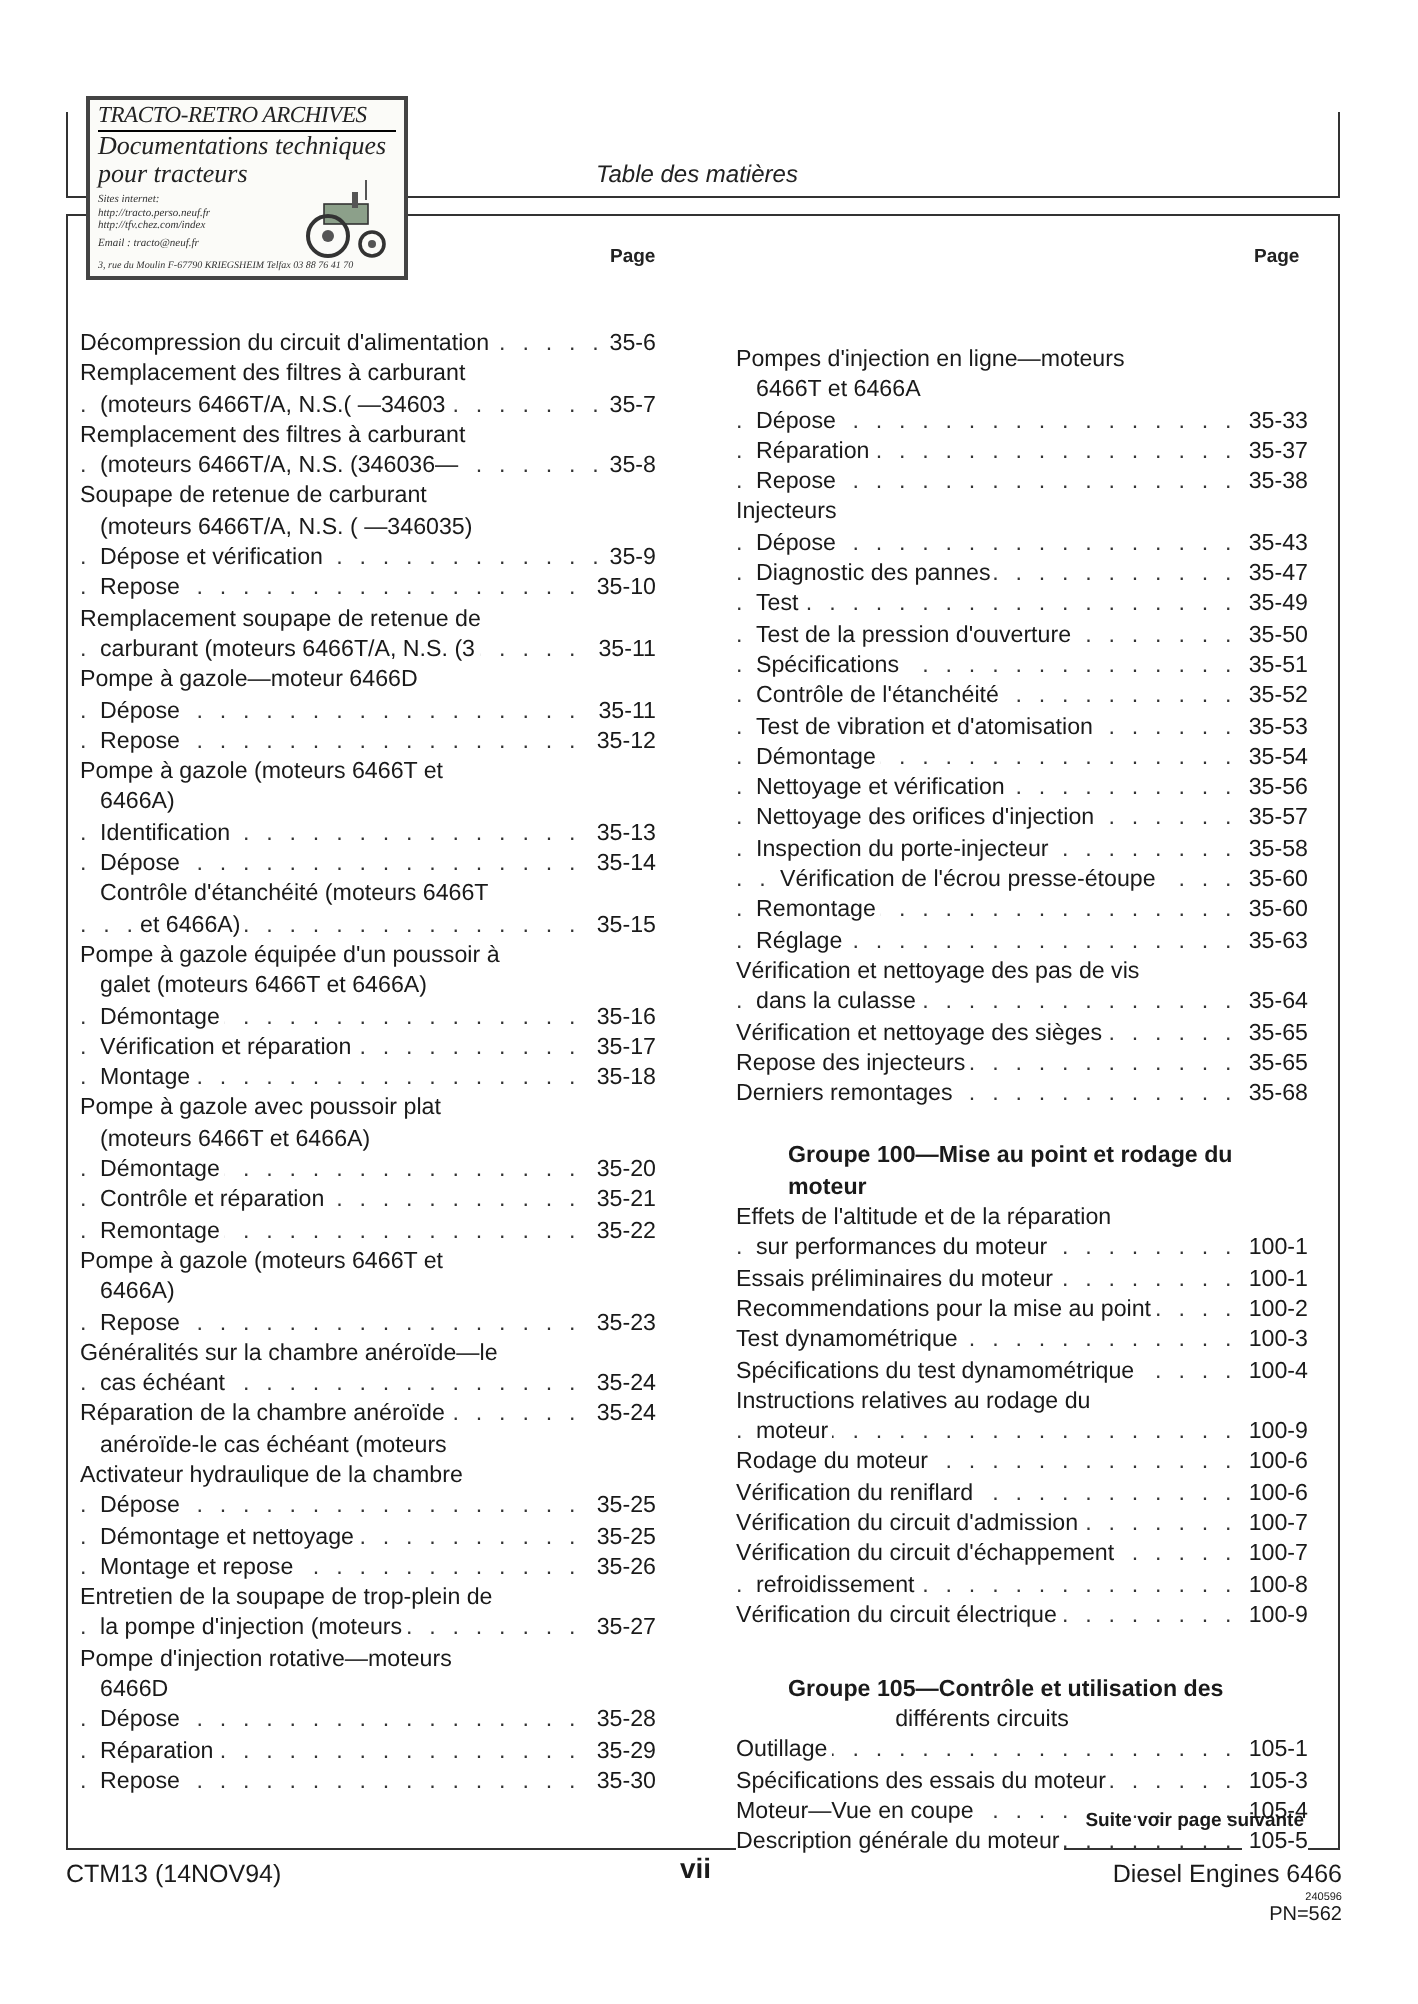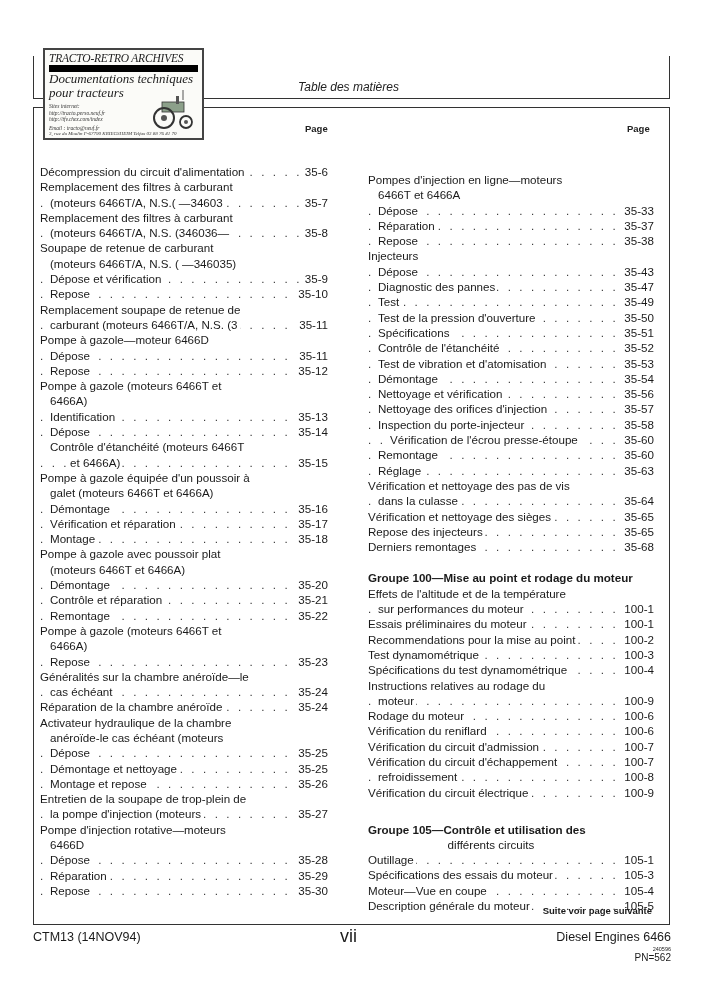--- a/index.html
+++ b/index.html
@@ -9,45 +9,45 @@
   }
   .line-h { position: absolute; height: 0; border-top: 1.5px solid #333; }
   .line-v { position: absolute; width: 0; border-left: 1.5px solid #333; }
 
   
   .logo {
     position: absolute; left: 43px; top: 48px; width: 161px; height: 92px;
     border: 2px solid #444; background: #fbfbf8; box-sizing: border-box;
     font-family: "Liberation Serif", serif; color: #222; padding: 2px 4px;
   }
-  .logo .l1 { font-size: 11.5px; font-style: italic; letter-spacing: -0.2px; line-height: 13px; border-bottom: 7px solid #000000; }
+  .logo .l1 { font-size: 11.5px; font-style: italic; letter-spacing: -0.2px; line-height: 13px; border-bottom: 1px solid #000000; }
   .logo .l2 { font-size: 13px; font-style: italic; line-height: 14px; }
   .logo .l3 { font-size: 13px; font-style: italic; line-height: 14px; }
   .logo .small { font-size: 5.5px; font-style: italic; line-height: 6.5px; color: #333; }
   .logo .addr { position: absolute; left: 4px; bottom: 2px; font-size: 5px; font-style: italic; color: #333; white-space: nowrap; }
   .logo .tractor { position: absolute; right: 6px; top: 40px; width: 46px; height: 40px; }
 
   .header-title { position: absolute; left: 298px; top: 80px; font-size: 12px; font-style: italic; color: #222; }
   .page-label { position: absolute; top: 123px; font-size: 9.5px; font-weight: bold; color: #222; }
 
   
   .col { position: absolute; width: 285px; font-size: 11.6px; }
   .row { position: relative; height: 15.3px; line-height: 15.3px; white-space: nowrap; }
   .row .t { position: absolute; left: 0; top: 0; background: #fff; padding-right: 2px; }
   .row .dots { position: absolute; left: 0; right: 0; top: 0; overflow: hidden; letter-spacing: 2.6px; color: #333; }
   .row .p { position: absolute; right: 0; top: 0; background: #fff; padding-left: 3px; }
   .ind1 { padding-left: 10px; }
   .ind3 { padding-left: 30px; }
-  .group-title { font-weight: bold; font-size: 11.6px; line-height: 15.3px; }
+  .group-title { font-weight: bold; font-size: 11.6px; line-height: 15.3px; margin-left: 26px; }
   .group-sub { font-weight: normal; font-size: 11.6px; line-height: 15px; text-align: center; padding-right: 40px; }
   .gap { height: 16px; }
 
   .suite { position: absolute; right: 57px; top: 905px; font-size: 9.5px; font-weight: bold; }
   .footer-left { position: absolute; left: 33px; top: 930px; font-size: 12.5px; }
-  .footer-center { position: absolute; left: 340px; top: 926px; font-size: 18px; font-weight: normal; }
+  .footer-center { position: absolute; left: 340px; top: 926px; font-size: 14px; font-weight: bold; }
   .footer-right { position: absolute; right: 38px; top: 930px; font-size: 12.5px; }
   .footer-code { position: absolute; right: 38px; top: 946px; font-size: 5.5px; }
   .footer-pn { position: absolute; right: 38px; top: 952px; font-size: 10px; }
 </style>
 </head>
 <body>
 
 <div class="line-v" style="left:33px; top:56px; height:42px;"></div>
 <div class="line-h" style="left:33px; top:98px; width:637px;"></div>
 <div class="line-v" style="left:669px; top:56px; height:42px;"></div>
@@ -297,26 +297,26 @@
     </div>
     <div class="row">
       <div style="position: absolute; inset: 0px;">
         <span class="dots">. . . . . . . . . . . . . . . . . . . . . . . . . . . . . . . . . . . . . . . . . . . . . . . . . . . . . . . . . . . . . . . . . . . . . . . . . . . . . . . . </span>
         <span class="t ">Réparation de la chambre anéroïde</span>
         <span class="p">35-24</span>
       </div>
     </div>
     <div class="row">
       <div style="position: absolute; inset: 0px;">
+        <span class="t ind1" style="left: 10px; padding-left: 0px;">anéroïde-le cas échéant (moteurs</span>
+      </div>
+    </div>
+    <div class="row">
+      <div style="position: absolute; inset: 0px;">
         <span class="t ">Activateur hydraulique de la chambre</span>
-      </div>
-    </div>
-    <div class="row">
-      <div style="position: absolute; inset: 0px;">
-        <span class="t ind1" style="left: 10px; padding-left: 0px;">anéroïde-le cas échéant (moteurs</span>
       </div>
     </div>
     <div class="row">
       <div style="position: absolute; inset: 0px;">
         <span class="dots">. . . . . . . . . . . . . . . . . . . . . . . . . . . . . . . . . . . . . . . . . . . . . . . . . . . . . . . . . . . . . . . . . . . . . . . . . . . . . . . . </span>
         <span class="t ind1" style="left: 10px; padding-left: 0px;">Dépose</span>
         <span class="p">35-25</span>
       </div>
     </div>
     <div class="row">
@@ -546,21 +546,21 @@
           <span class="t ">Derniers remontages</span>
           <span class="p">35-68</span>
         </div>
       </div>
     </div>
   <div class="gap"></div>
   <div class="group-title">Groupe 100—Mise au point et rodage du moteur</div>
   <div id="right-g100">
       <div class="row">
         <div style="position: absolute; inset: 0px;">
-          <span class="t ">Effets de l'altitude et de la température</span>
+          <span class="t ">Effets de l'altitude et de la réparation</span>
         </div>
       </div>
       <div class="row">
         <div style="position: absolute; inset: 0px;">
           <span class="dots">. . . . . . . . . . . . . . . . . . . . . . . . . . . . . . . . . . . . . . . . . . . . . . . . . . . . . . . . . . . . . . . . . . . . . . . . . . . . . . . . </span>
           <span class="t ind1" style="left: 10px; padding-left: 0px;">sur performances du moteur</span>
           <span class="p">100-1</span>
         </div>
       </div>
       <div class="row">

